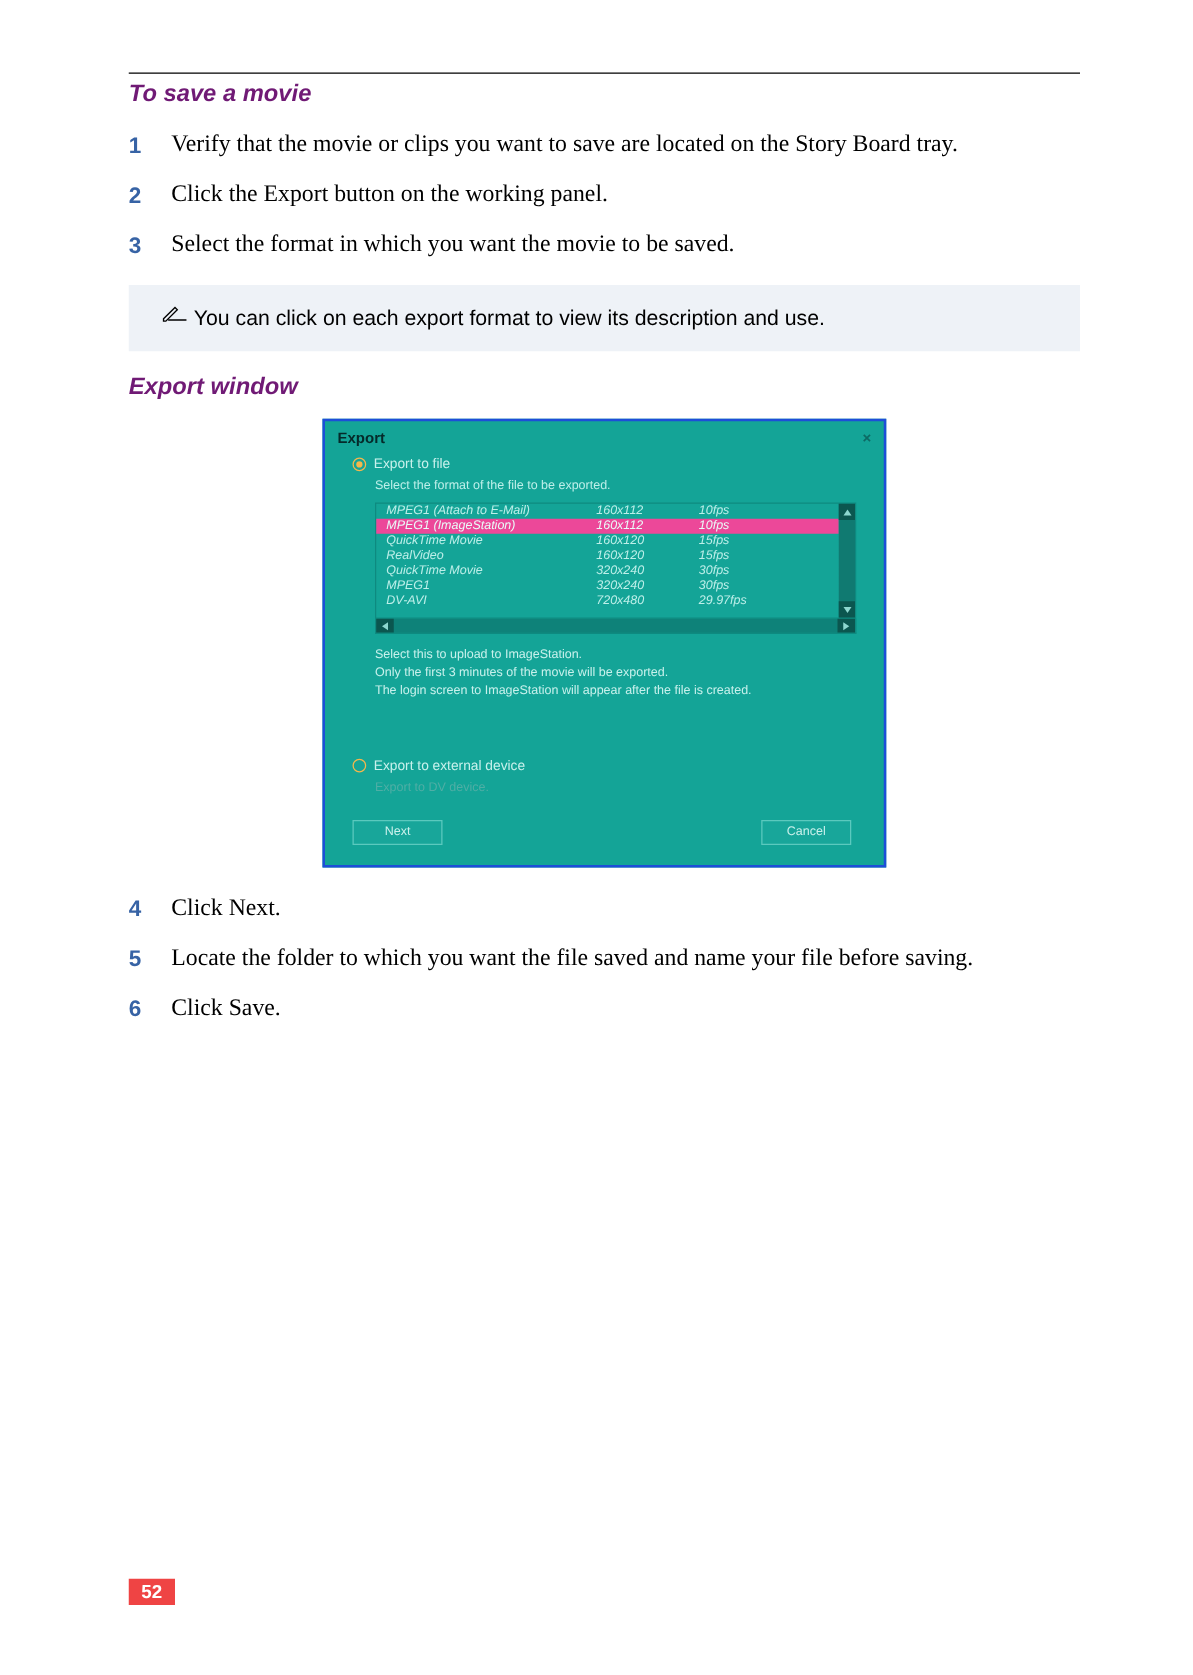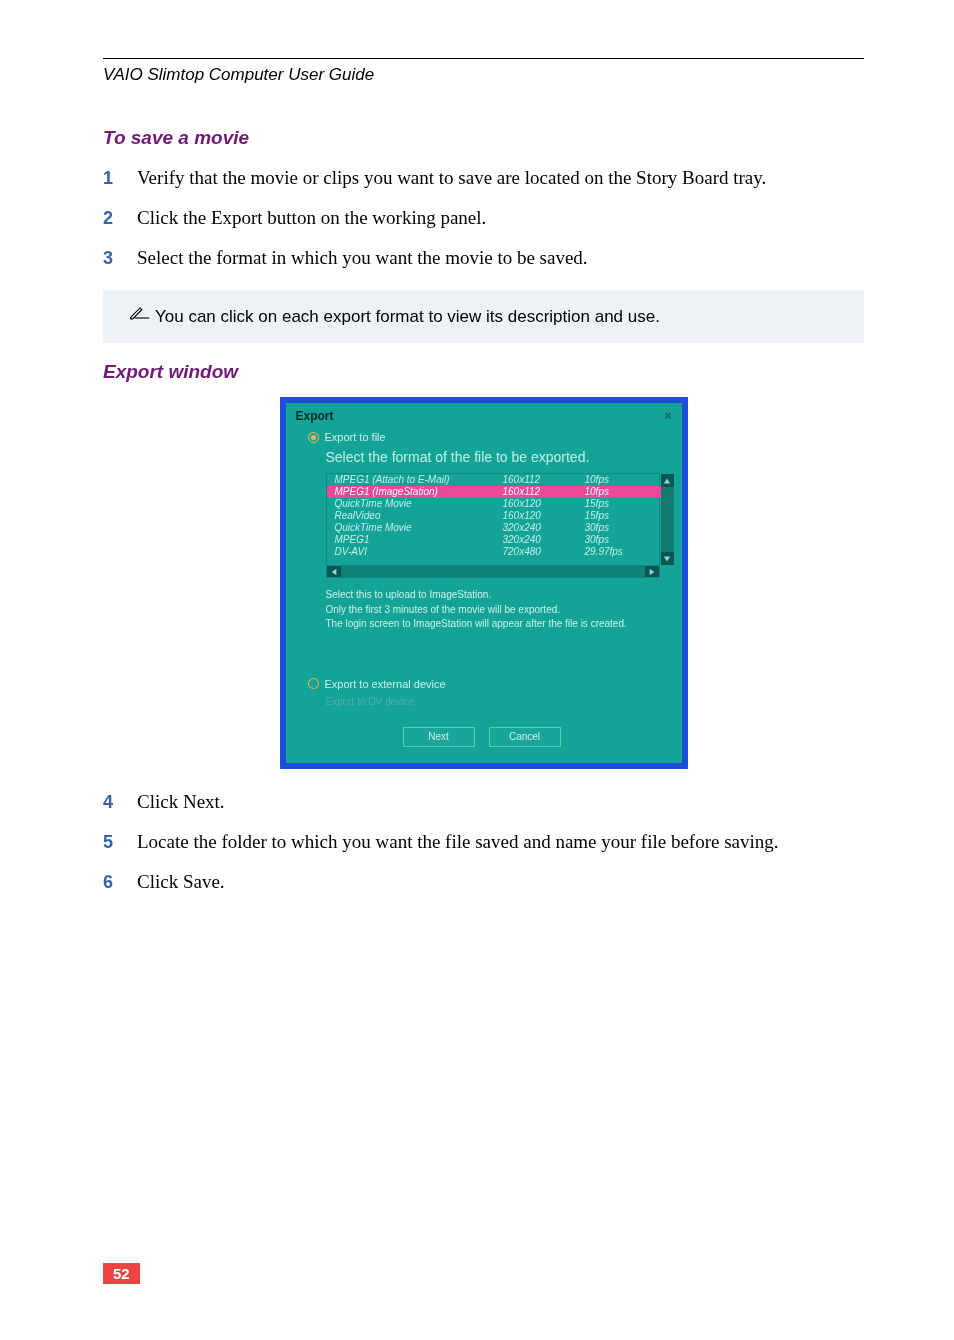--- a/index.html
+++ b/index.html
@@ -74,24 +74,24 @@
     font-size: 17px;
     padding-top: 0;
   }
   .note-icon svg { display: block; }
   .note-text {
     flex: 1;
   }
 
   
   .export-window {
-    width: 408px;
+    width: 451px;
     margin: 0 auto 20px auto;
     background: #14A497;
-    border: 6px solid #1d4ed8;
+    border: 2px solid #1d4ed8;
     font-family: "MS Sans Serif", Arial, sans-serif;
     font-size: 10px;
   }
   .ew-head {
     display: flex;
     justify-content: space-between;
     align-items: center;
     padding: 6px 10px;
     color: #052a2a;
     font-weight: bold;
@@ -121,21 +121,21 @@
     display: inline-flex;
     align-items: center;
     justify-content: center;
   }
   .ew-radio.selected::after {
     content: "";
     width: 5px; height: 5px; border-radius: 50%;
     background: #F4B74C;
   }
   .ew-sublabel {
-    font-size: 14px;
+    font-size: 10px;
     color: #BDEFE9;
     margin: 4px 0 8px 18px;
   }
   .ew-list-wrap {
     margin-left: 18px;
     border: 1px solid #0E8A80;
     background: #14A497;
     display: flex;
   }
   .ew-list {
@@ -203,21 +203,21 @@
   }
   .ew-desc .l { display:block; }
   .ew-radio-row.second { margin-top: 46px; }
   .ew-dev-label {
     margin: 4px 0 0 18px;
     font-size: 10px;
     color: #4FAEA5;
   }
   .ew-buttons {
     display:flex;
-    justify-content:center;
+    justify-content:space-between;
     gap: 14px;
     margin: 20px 4px 0 0;
   }
   .ew-btn {
     width: 72px;
     height: 20px;
     border: 1px solid #5BC9BE;
     background: #18A69A;
     color: #CBF1EC;
     font-size: 10px;
@@ -235,21 +235,20 @@
     font-size: 15px;
     padding: 2px 10px;
   }
 </style>
 </head>
 <body>
 
 <div class="page">
 
   <div class="rule"></div>
-  <div class="header-title">VAIO Slimtop Computer User Guide</div>
 
   <div class="section-heading">To save a movie</div>
 
   <div class="steps">
     <div class="step-row">
       <span class="step-num">1</span>
       <span class="step-text">Verify that the movie or clips you want to save are located on the Story Board tray.</span>
     </div>
     <div class="step-row">
       <span class="step-num">2</span>

